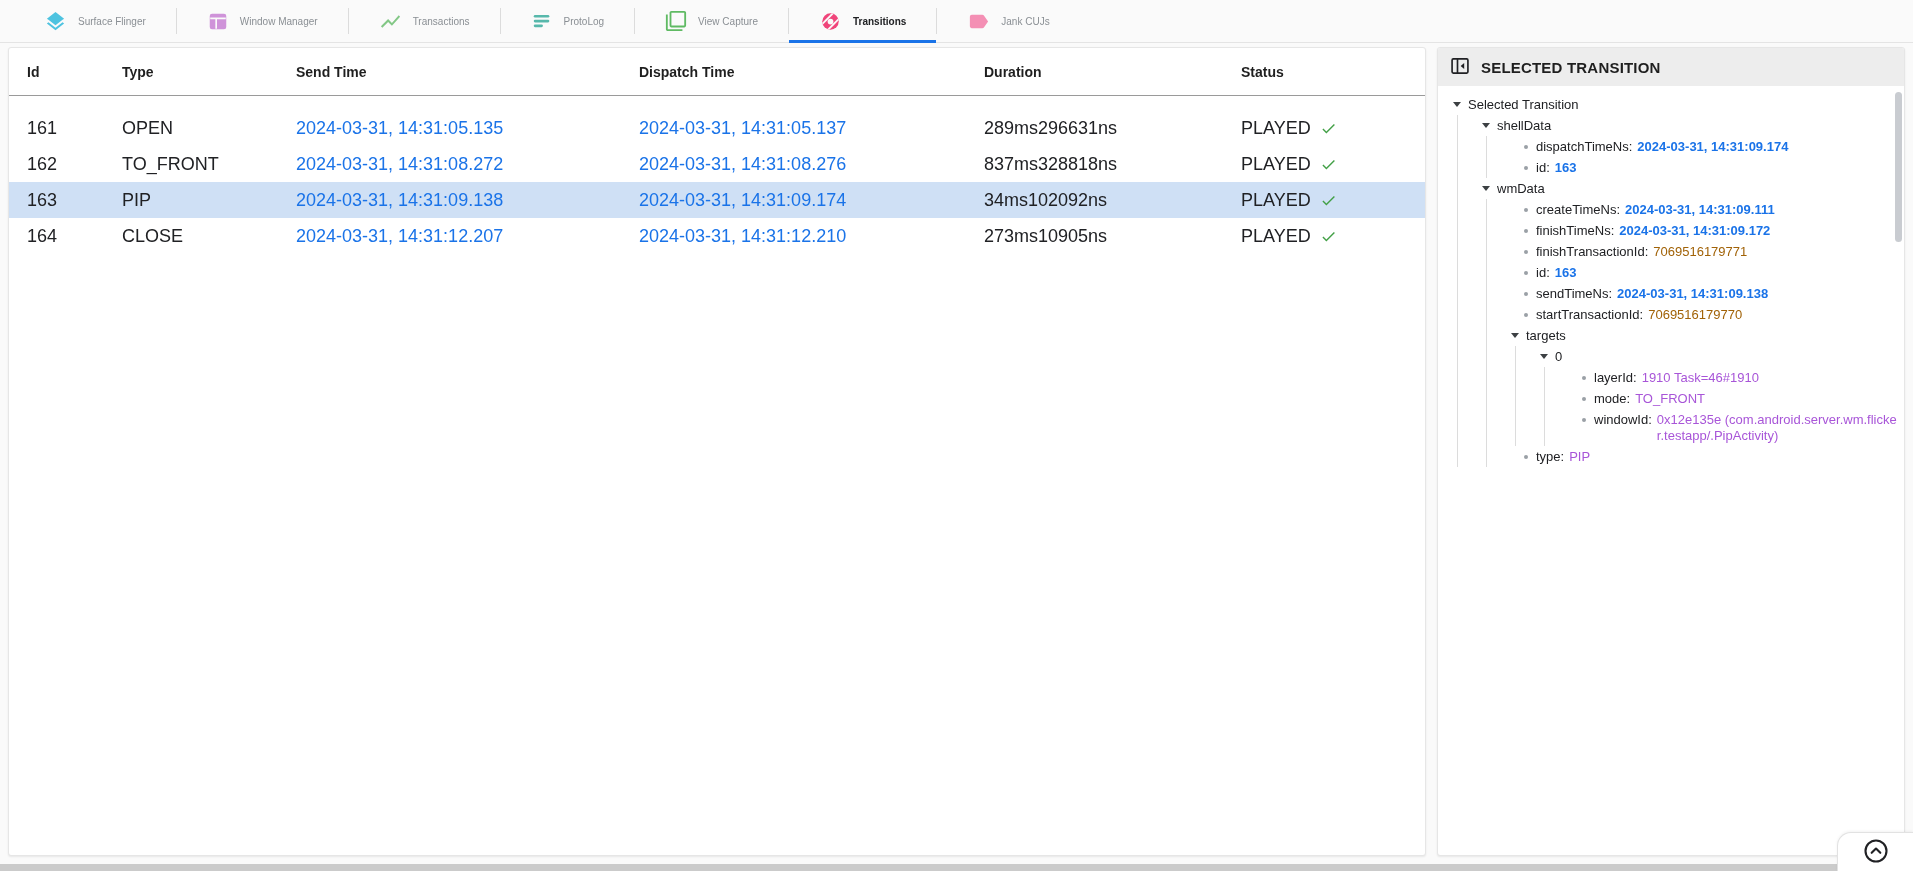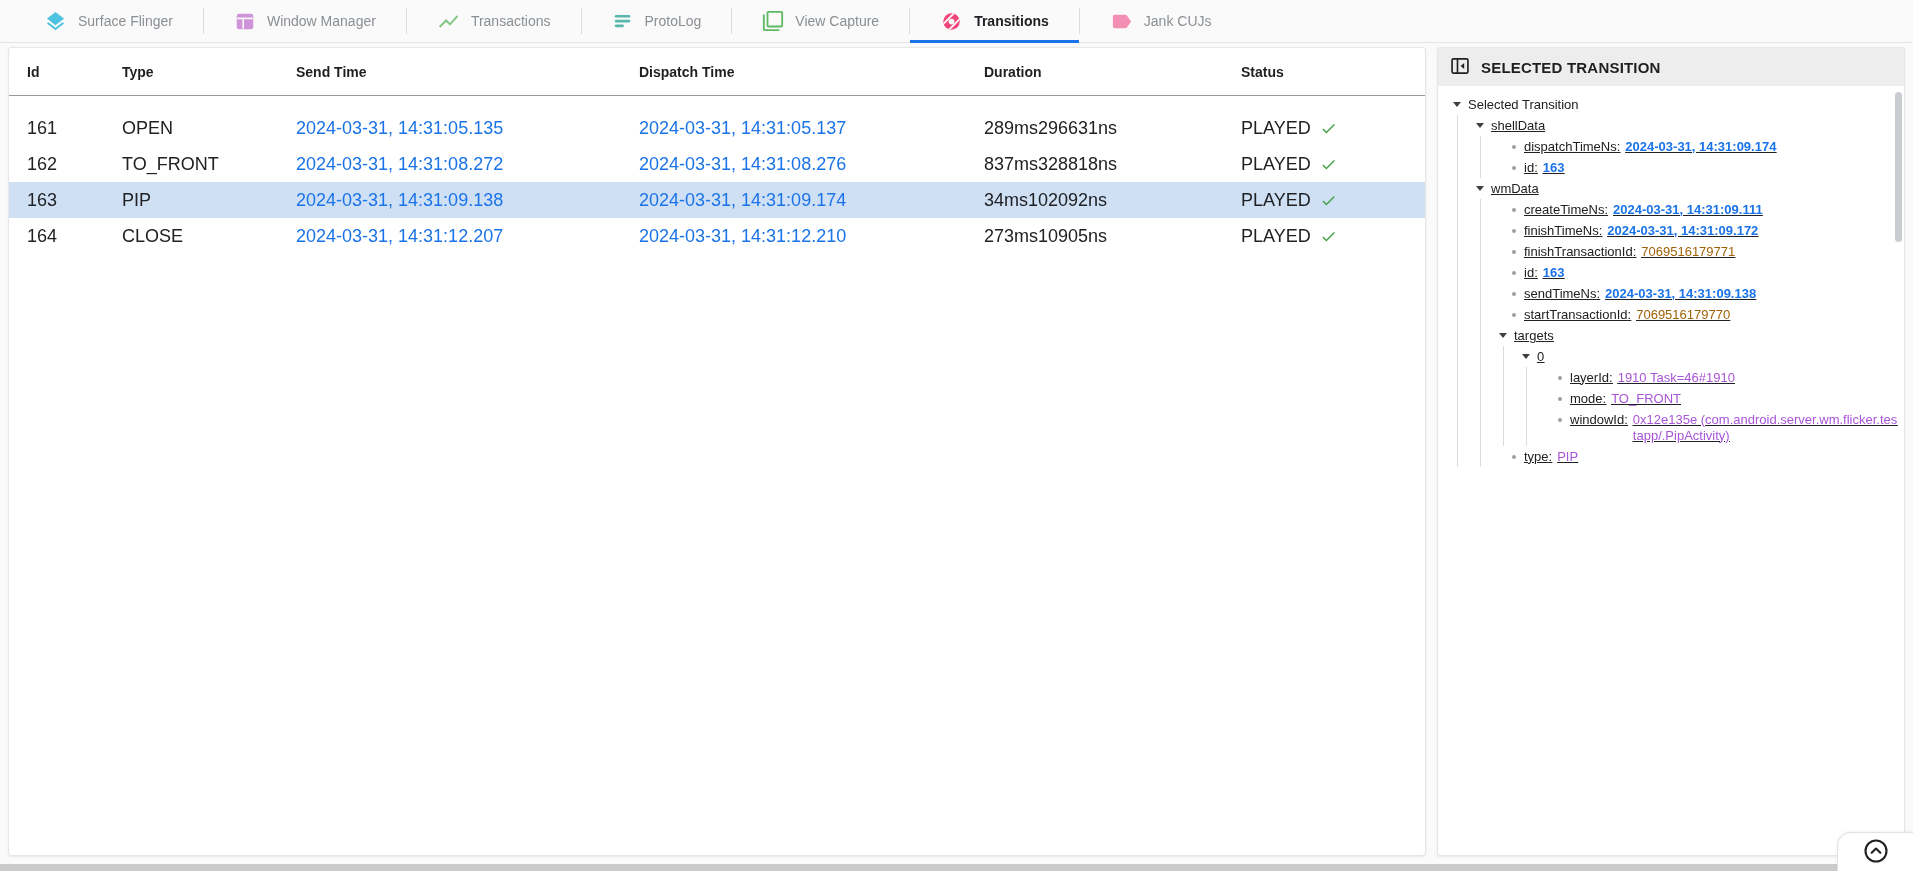--- a/index.html
+++ b/index.html
@@ -18,21 +18,21 @@
     display: flex;
     align-items: center;
     background: #fafafa;
     border-bottom: 1px solid #e4e4e4;
     padding-left: 14px;
   }
   .tab {
     display: flex; align-items: center; gap: 11px;
     height: 42px; padding: 0 30px;
     position: relative; cursor: pointer;
-    color: #8a8f94; font-size: 14px; white-space: nowrap;
+    color: #8a8f94; font-size: 10px; white-space: nowrap;
   }
   .tab.active { color: #202124; font-weight: 700; }
   .tab.active::after {
     content: ""; position: absolute; left: 0; right: 0; bottom: -1px;
     height: 3px; background: #1a73e8;
   }
   .tab-divider { width: 1px; height: 26px; background: #dcdcdc; flex: none; }
   .tab svg { flex: none; display: block; }
 
   
@@ -67,21 +67,21 @@
   .panel { width: 468px; flex: none; position: relative; overflow: hidden; }
   .panel-header {
     height: 38px; background: #ededed;
     display: flex; align-items: center; gap: 11px;
     padding: 0 12px;
   }
   .panel-title { font-size: 15px; font-weight: 700; letter-spacing: .2px; color: #1f1f1f; }
   .collapse-btn { background: none; border: none; cursor: pointer; display: flex; padding: 0; }
 
   .tree { padding: 8px 6px 8px 14px; font-size: 13px; }
-  .children { margin-left: 5px; border-left: 1px solid #dcdcdc; padding-left: 17px; text-decoration: underline; }
+  .children { margin-left: 5px; border-left: 1px solid #dcdcdc; padding-left: 23px; }
   .nrow { display: flex; align-items: center; height: 21px; gap: 7px; cursor: pointer; }
   .arrow {
     flex: none; width: 0; height: 0;
     border-left: 4.5px solid transparent; border-right: 4.5px solid transparent;
     border-top: 5.5px solid #3c4043; margin-left: 1px;
   }
   .leaf { display: flex; align-items: flex-start; padding: 2.5px 0 2.5px 12px; line-height: 16px; }
   .bullet {
     flex: none; width: 4px; height: 4px; border-radius: 50%;
     background: #9aa0a6; margin: 6px 8px 0 2px;

